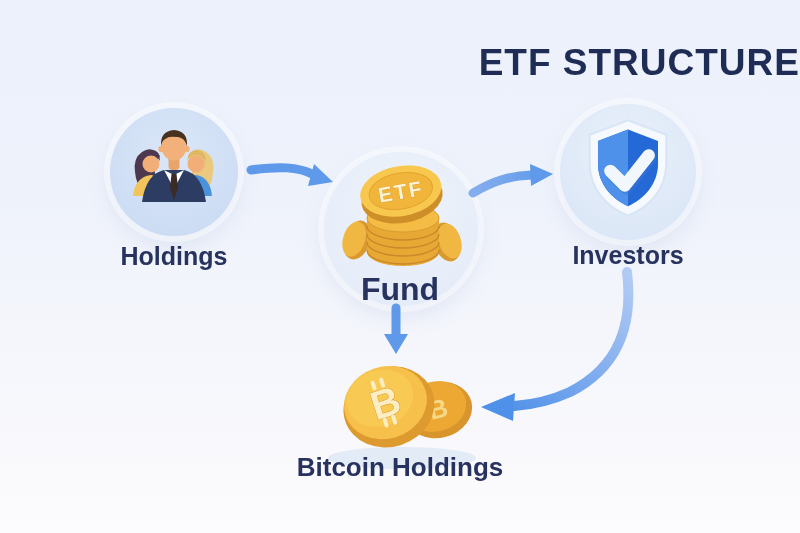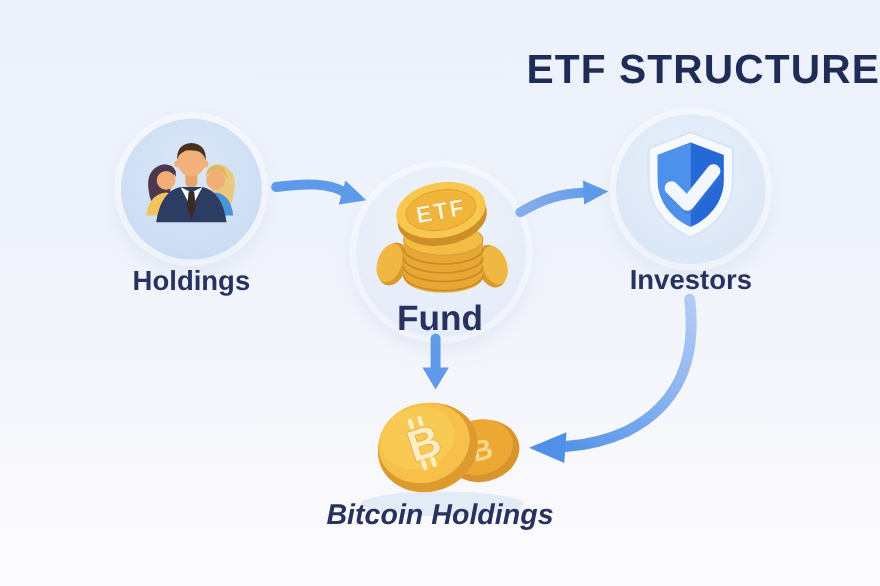--- a/index.html
+++ b/index.html
@@ -21,21 +21,21 @@
   .circle-fund{left:324px;top:152px;width:154px;height:154px;
     background:radial-gradient(circle at 50% 35%,#eff3fb 0%,#e6edf9 70%,#dfe8f7 100%);}
   .circle-custodian{left:560px;top:104px;width:136px;height:136px;
     background:radial-gradient(circle at 50% 35%,#e9f0fa 0%,#dde8f7 70%,#d7e4f6 100%);}
   .node-label{
     position:absolute;text-align:center;color:#27335e;font-weight:bold;font-size:25px;
   }
   .label-investors{left:74px;top:242px;width:200px;}
   .label-fund{left:300px;top:271px;width:200px;font-size:32px;}
   .label-custodian{left:528px;top:241px;width:200px;}
-  .label-bitcoin{left:270px;top:452px;width:260px;font-size:26px;font-style:italic;}
+  .label-bitcoin{left:270px;top:452px;width:260px;font-size:26px;}
   .icon-abs{position:absolute;}
   svg text{font-family:"Liberation Sans",sans-serif;}
   .arrows{position:absolute;left:0;top:0;width:800px;height:533px;pointer-events:none;}
 </style>
 </head>
 <body>
 
 <div class="canvas">
 
   <div class="title">ETF STRUCTURE</div>

